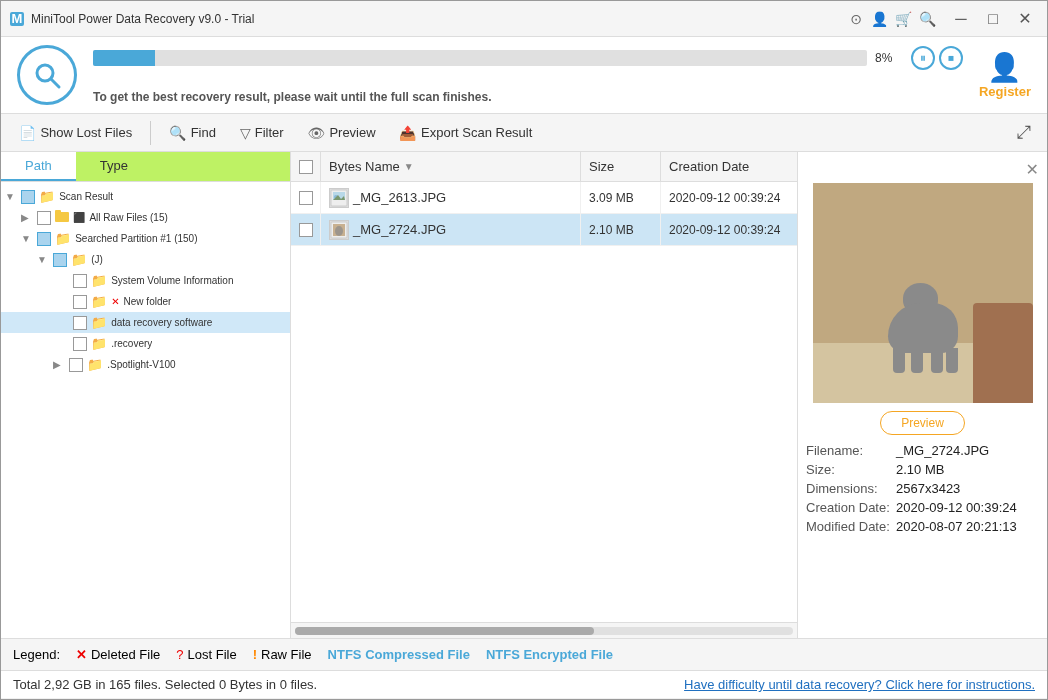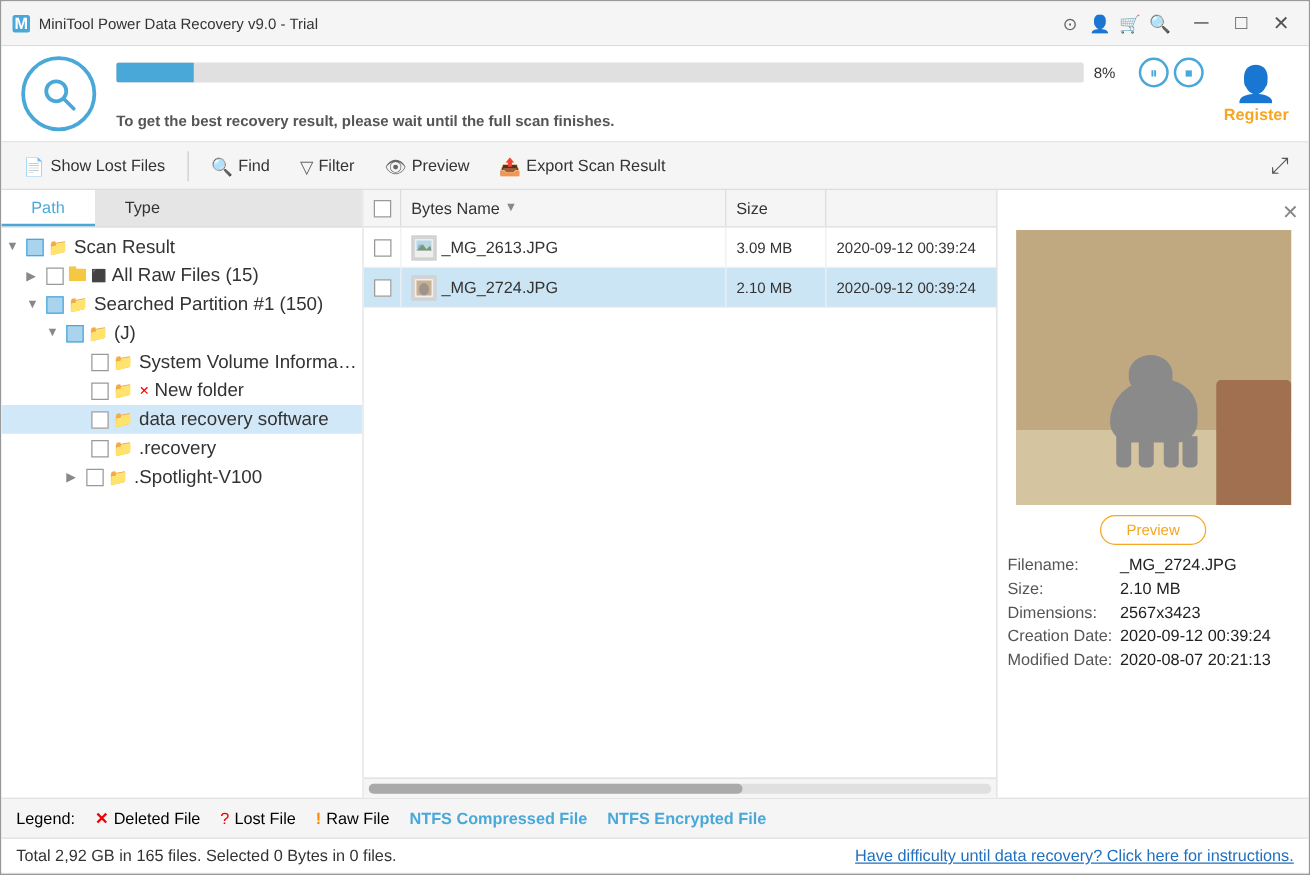--- a/index.html
+++ b/index.html
@@ -83,21 +83,21 @@
       width: 290px;
       border-right: 1px solid #ddd;
       background: white;
       display: flex;
       flex-direction: column;
       overflow: hidden;
     }
     .panel-tabs {
       display: flex;
       border-bottom: 1px solid #ddd;
-      background: #e5e5e5;
+      background: #bef264;
     }
     .panel-tab {
       padding: 6px 24px;
       cursor: pointer;
       font-size: 13px;
       color: #333;
       border-bottom: 2px solid transparent;
     }
     .panel-tab.active {
       background: white;
@@ -114,21 +114,21 @@
       align-items: center;
       padding: 3px 4px;
       cursor: pointer;
       white-space: nowrap;
     }
     .tree-item.selected { background: #d0e8f8; }
     .tree-expand { width: 12px; font-size: 10px; color: #888; cursor: pointer; flex-shrink: 0; }
     .tree-check { width: 14px; height: 14px; border: 1px solid #999; margin: 0 4px; flex-shrink: 0; display: inline-block; background: white; cursor: pointer; }
     .tree-check.partial { background: #aad4ee; border-color: #4aa8d8; }
     .tree-icon { font-size: 13px; margin-right: 4px; flex-shrink: 0; }
-    .tree-label { font-size: 15px; color: #333; overflow: hidden; text-overflow: ellipsis; }
+    .tree-label { font-size: 10px; color: #333; overflow: hidden; text-overflow: ellipsis; }
 
     
     .file-list-panel {
       flex: 1;
       background: white;
       display: flex;
       flex-direction: column;
       overflow: hidden;
     }
     .file-list-header {
@@ -458,20 +458,23 @@
       <div class="col-header col-check">
         <span class="tree-check"></span>
       </div>
       <div class="col-header col-name">
         <span>Bytes Name</span>
         <span class="sort-icon">▼</span>
       </div>
       <div class="col-header col-size">
         <span>Size</span>
       </div>
+      <div class="col-header col-date">
+        <span>Creation Date</span>
+      </div>
 
     </div>
     <div class="file-list-body">
 
       <div class="file-row">
         <div class="file-cell col-check">
           <span class="tree-check"></span>
         </div>
         <div class="file-cell col-name">
           <div class="file-thumb">

